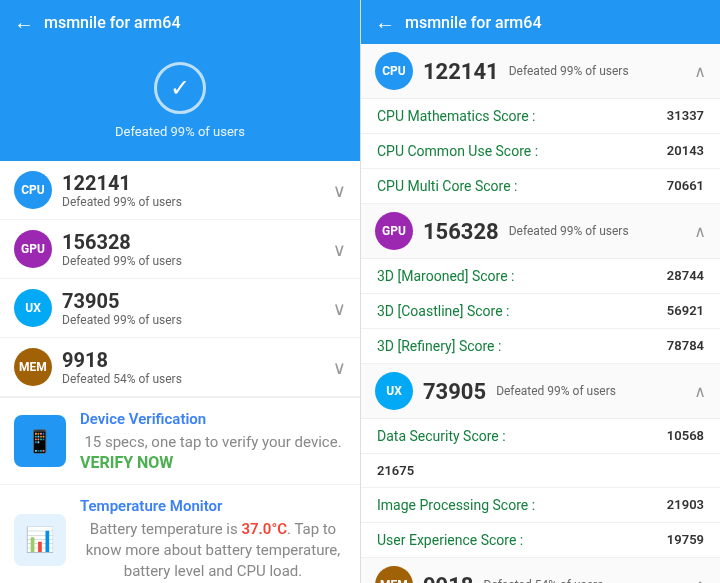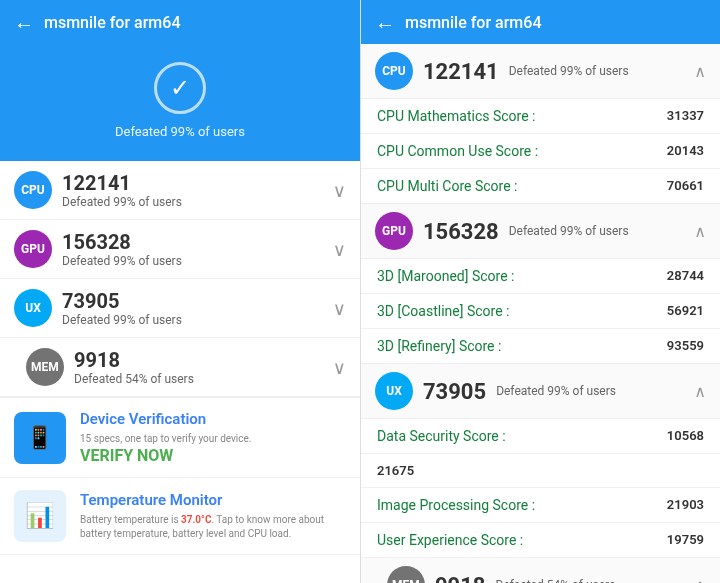--- a/index.html
+++ b/index.html
@@ -98,21 +98,21 @@
       justify-content: center;
       font-size: 12px;
       font-weight: 700;
       color: #fff;
       flex-shrink: 0;
     }
 
     .cat-badge.cpu { background: #2196F3; }
     .cat-badge.gpu { background: #9C27B0; }
     .cat-badge.ux { background: #03A9F4; }
-    .cat-badge.mem { background: #737373; margin-left: 12px; }
+    .cat-badge.mem { background: #a16207; }
 
     .cat-info {
       flex: 1;
     }
 
     .cat-score {
       font-size: 20px;
       font-weight: 700;
       color: #333;
     }
@@ -157,23 +157,24 @@
     }
 
     .card-title {
       font-size: 15px;
       font-weight: 600;
       color: #3b82f6;
       margin-bottom: 4px;
     }
 
     .card-desc {
-      font-size: 10px;
+      font-size: 15px;
       color: #888;
       line-height: 1.4;
+      text-align: center;
     }
 
     .card-action {
       font-size: 16px;
       font-weight: 700;
       color: #4CAF50;
       cursor: pointer;
     }
 
     .card-item.temp .card-icon-box {
@@ -375,21 +376,21 @@
     <div class="score-row">
       <span class="score-row-label">3D [Marooned] Score :</span>
       <span class="score-row-value">28744</span>
     </div>
     <div class="score-row">
       <span class="score-row-label">3D [Coastline] Score :</span>
       <span class="score-row-value">56921</span>
     </div>
     <div class="score-row">
       <span class="score-row-label">3D [Refinery] Score :</span>
-      <span class="score-row-value">93559</span>
+      <span class="score-row-value">78784</span>
     </div>
 
     <div class="section-header">
       <div class="cat-badge ux">UX</div>
       <div class="section-score">73905</div>
       <div class="section-defeated">Defeated 99% of users</div>
       <span class="section-arrow">∧</span>
     </div>
 
     <div class="score-row">

